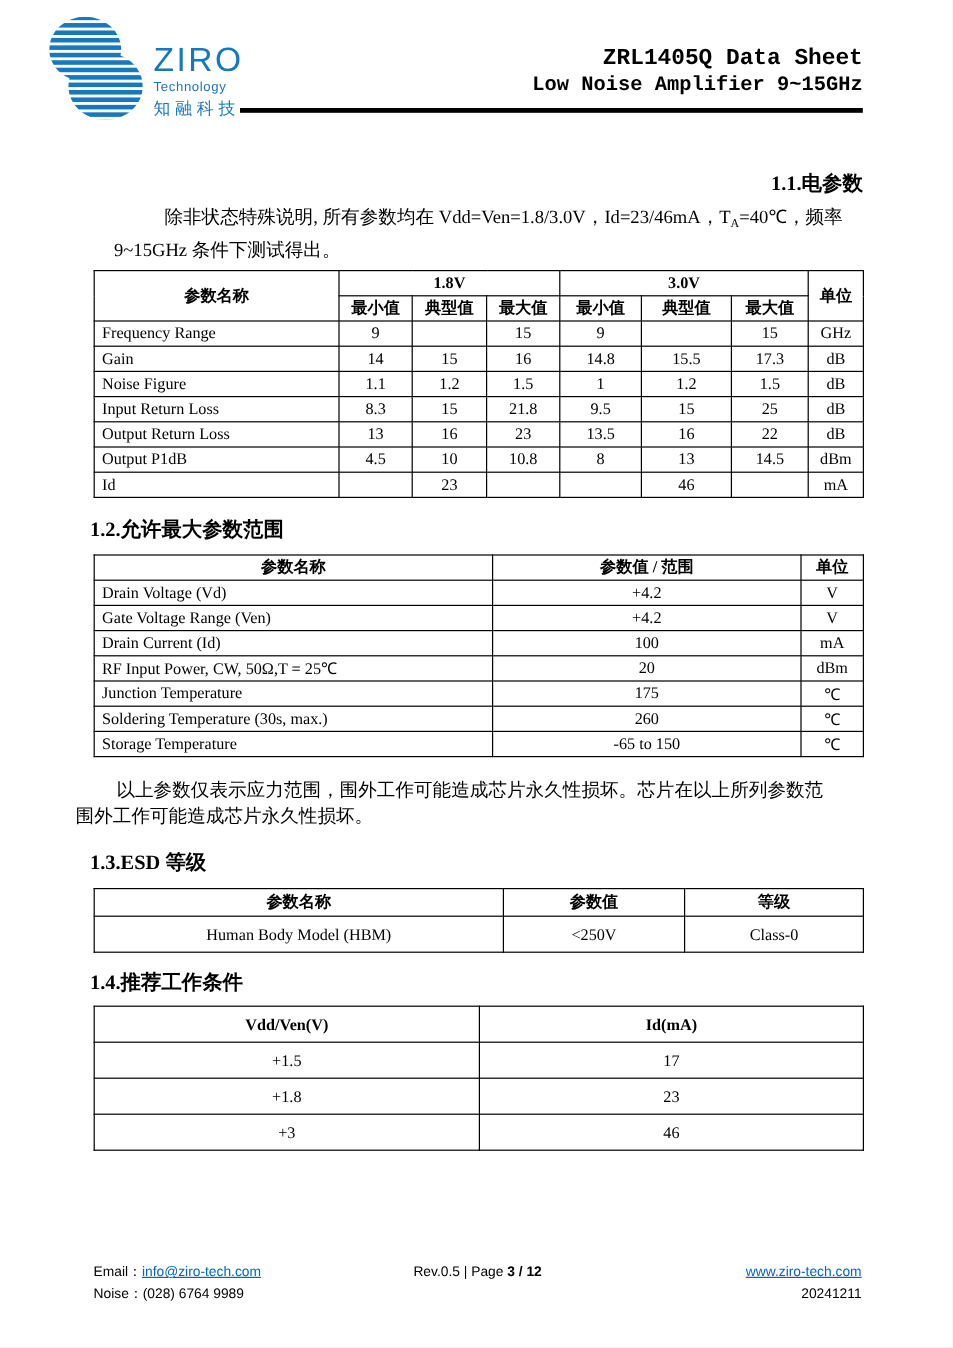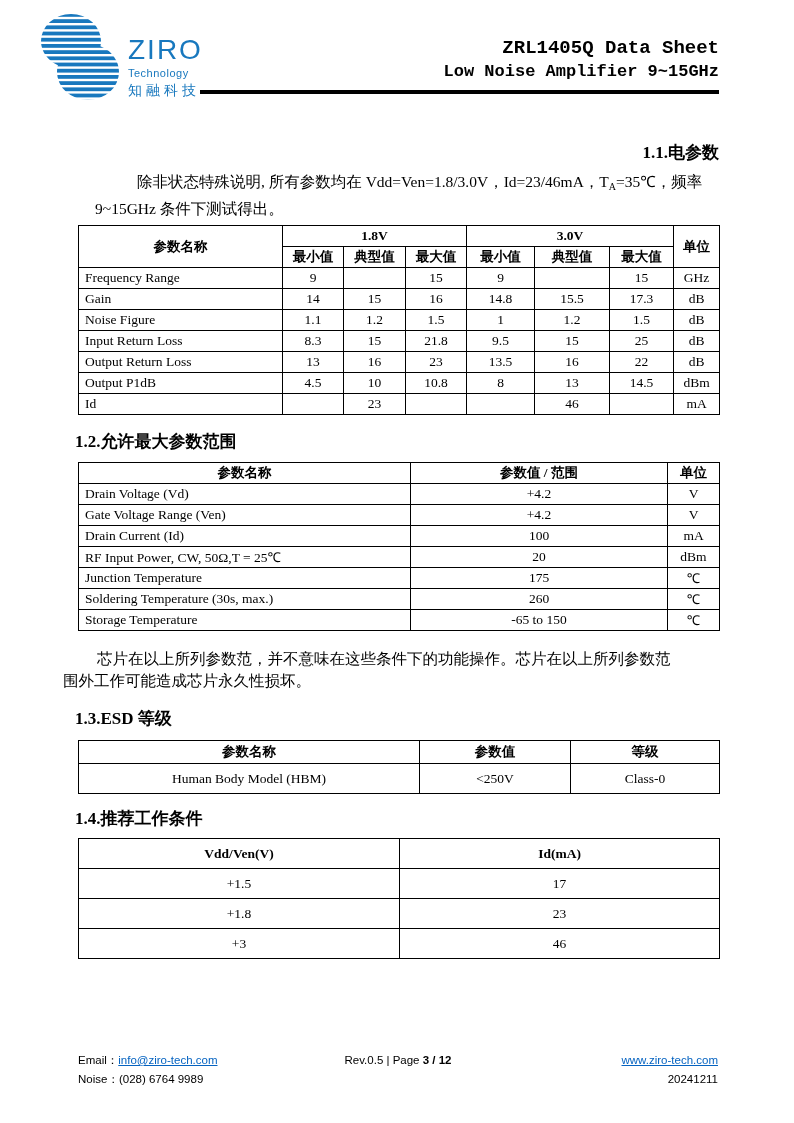--- a/index.html
+++ b/index.html
@@ -113,21 +113,21 @@
   </div>
 
   <div class="content">
 
 
     <div class="sec-h h-11">
       <span class="sec-num">1.1.</span><span>电参数</span>
     </div>
 
     <div class="para intro">
-      <div class="l1"><span>除非状态特殊说明, 所有参数均在 Vdd=Ven=1.8/3.0V，Id=23/46mA，T</span><sub>A</sub><span>=35℃，频率</span></div>
+      <div class="l1"><span>除非状态特殊说明, 所有参数均在 Vdd=Ven=1.8/3.0V，Id=23/46mA，T</span><sub>A</sub><span>=40℃，频率</span></div>
       <div class="l2">9~15GHz 条件下测试得出。</div>
     </div>
 
     <table class="t1">
       <colgroup>
         <col style="width:204px">
           <col style="width:61px">
           <col style="width:62px">
           <col style="width:61px">
         <col style="width:68px">
@@ -271,21 +271,21 @@
       </tr>
       <tr>
         <td class="pname">Storage Temperature</td>
         <td>-65 to 150</td>
         <td>℃</td>
       </tr>
     </tbody>
       </table>
 
     <div class="para stress">
-      <div class="l1">芯片在以上所列参数范，并不意味在这些条件下的功能操作。芯片在以上所列参数范</div>
+      <div class="l1">以上参数仅表示应力范围，围外工作可能造成芯片永久性损坏。芯片在以上所列参数范</div>
       <div class="l2">围外工作可能造成芯片永久性损坏。</div>
     </div>
 
     <div class="sec-h h-13">
       <span class="sec-num">1.3.</span><span>ESD 等级</span>
     </div>
 
     <table class="t3">
       <colgroup>
           <col style="width:341px">

